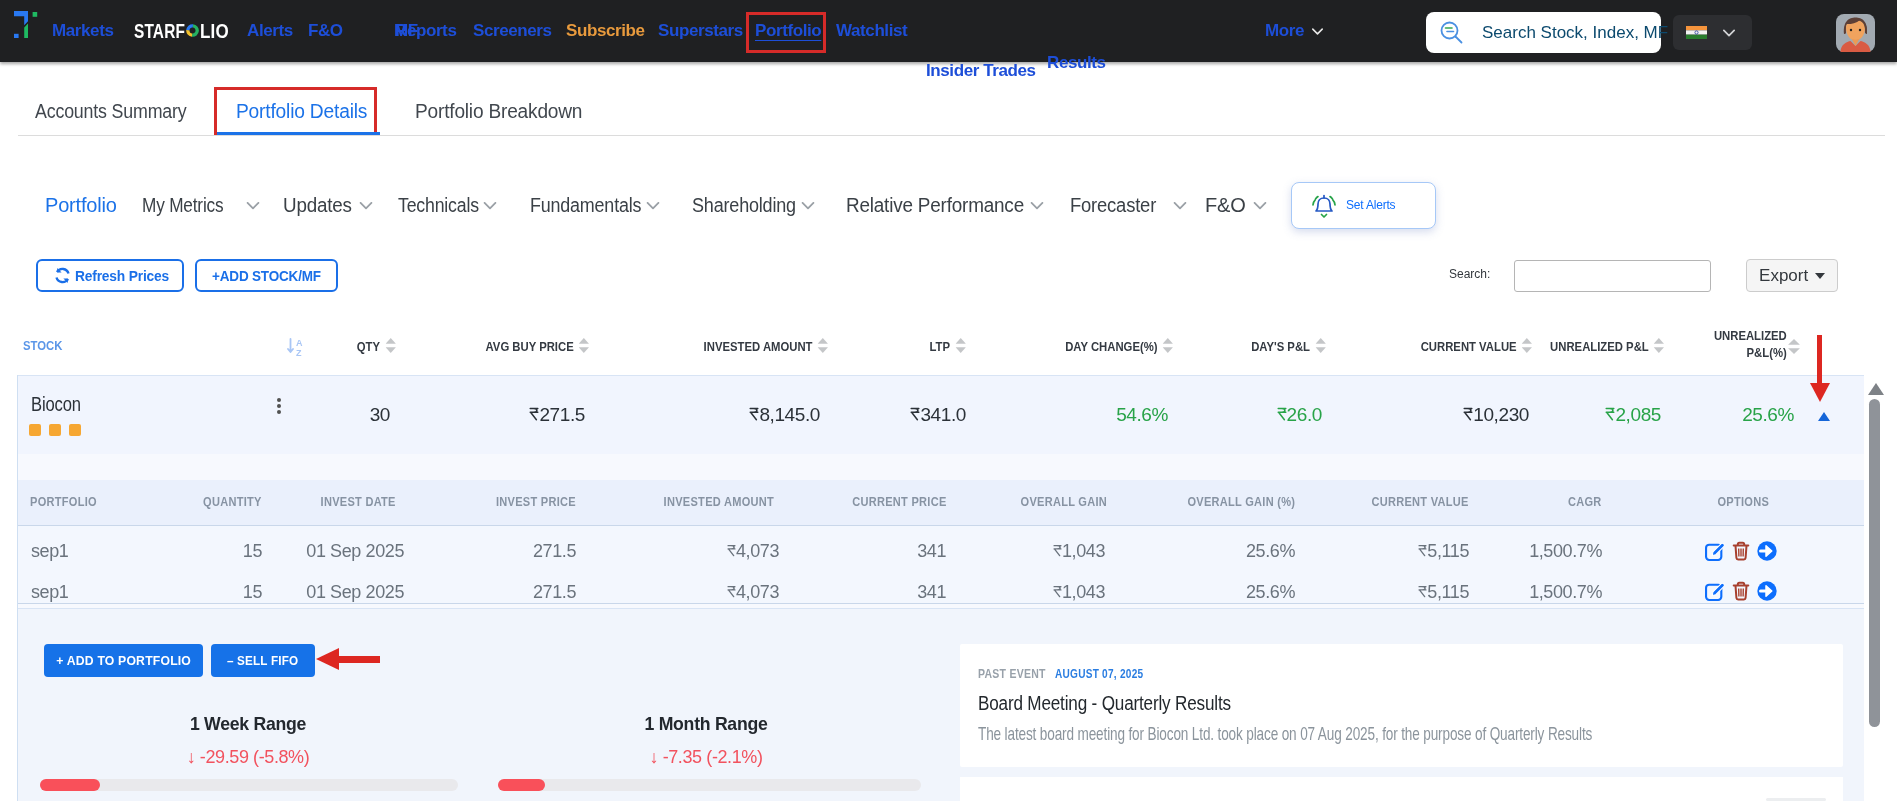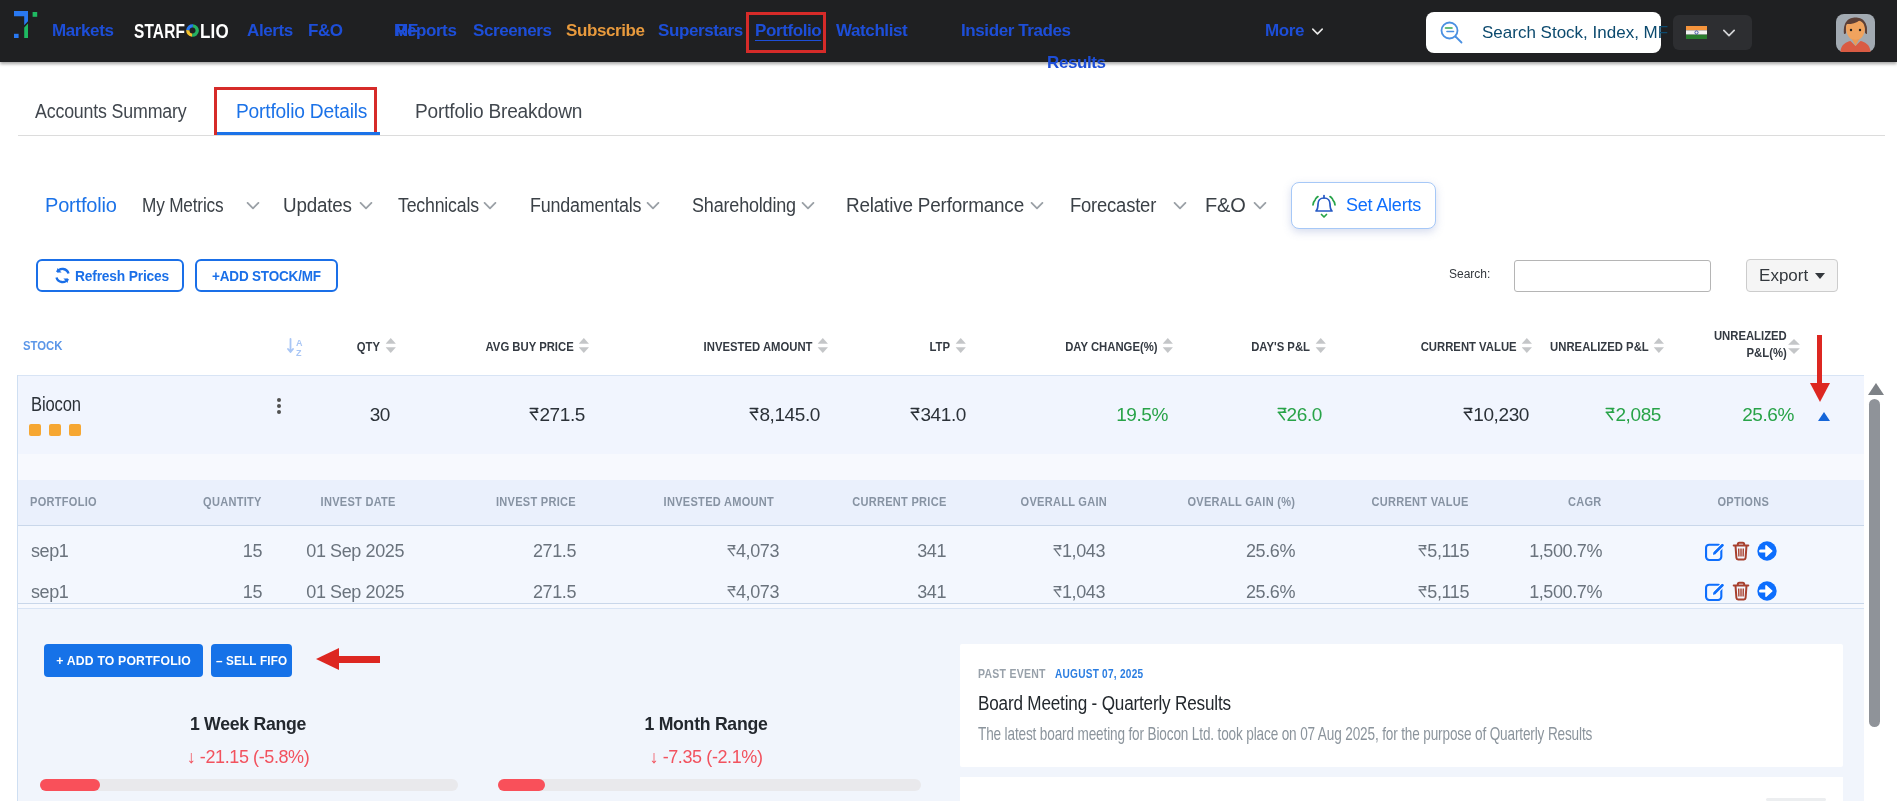--- a/index.html
+++ b/index.html
@@ -84,21 +84,21 @@
   <div class="abs tnav" style="left:247px;">Alerts</div>
   <div class="abs tnav" style="left:308px;">F&amp;O</div>
   <div class="abs tnav" style="left:346px;margin-left:48px;">MF</div>
   <div class="abs tnav" style="left:395px;">Reports</div>
   <div class="abs tnav" style="left:473px;">Screeners</div>
   <div class="abs tnav" style="left:566px; color:#e89a3d;">Subscribe</div>
   <div class="abs tnav" style="left:658px;">Superstars</div>
   <div class="abs tnav" style="left:755px; text-decoration:underline; text-underline-offset:4px;">Portfolio</div>
   <div class="abs" style="left:746px; top:12px; width:80px; height:41px; border:3px solid #d62b29;"></div>
   <div class="abs tnav" style="left:836px;">Watchlist</div>
-  <div class="abs tnav" style="left:961px;">Insider Trades</div>
+  <div class="abs tnav" style="left:926px;margin-top:40px;">Insider Trades</div>
   <div class="abs tnav" style="left:1047px;margin-top:32px;">Results</div>
   <div class="abs tnav" style="left:1265px;">More</div>
   <svg class="abs" style="left:1312px; top:28px; color:#e8e8e8;" width="11" height="7" viewBox="0 0 14 8">
       <use href="#chevd"></use>
     </svg>
 
   <div class="abs" style="left:1426px; top:12px; width:235px; height:41px; background:#fff; border-radius:8px;"></div>
   <svg class="abs" style="left:1440px; top:21px;" width="23" height="23" viewBox="0 0 23 23">
     <circle cx="9.5" cy="9.5" r="8" fill="none" stroke="#4a90e2" stroke-width="1.8"></circle>
     <line x1="15.5" y1="15.5" x2="21.5" y2="21.5" stroke="#4a90e2" stroke-width="1.8" stroke-linecap="round"></line>
@@ -172,21 +172,21 @@
     </svg>
 
   <div class="abs" style="left:1291px; top:182px; width:145px; height:47px; border:1px solid #a6c8f7; border-radius:8px; background:#fff; box-shadow:0 3px 8px rgba(120,140,200,.3);"></div>
   <svg class="abs" style="left:1312px; top:193px;" width="24" height="26" viewBox="0 0 24 26">
     <path d="M12 5 C8 5 6 8 6 11 C6 15 5 17 4 18 H20 C19 17 18 15 18 11 C18 8 16 5 12 5 Z" fill="none" stroke="#2458c4" stroke-width="1.7" stroke-linejoin="round"></path>
     <line x1="12" y1="2.5" x2="12" y2="5" stroke="#2458c4" stroke-width="1.7" stroke-linecap="round"></line>
     <path d="M3.2 6.8 C1.9 8.1 1.2 9.9 1 11.8 M6 3.6 C5 4.2 4.2 5 3.5 5.9" fill="none" stroke="#27a348" stroke-width="1.7" stroke-linecap="round"></path>
     <path d="M20.8 6.8 C22.1 8.1 22.8 9.9 23 11.8 M18 3.6 C19 4.2 19.8 5 20.5 5.9" fill="none" stroke="#27a348" stroke-width="1.7" stroke-linecap="round"></path>
     <path d="M9.5 21.5 L12 24 L14.5 21.5" fill="none" stroke="#27a348" stroke-width="1.7" stroke-linecap="round" stroke-linejoin="round"></path>
   </svg>
-  <div class="abs" style="left:1346px; top:182px; height:47px; line-height:47px; font-size:18px; color:#0d6efd; letter-spacing:-0.2px;">Set Alerts</div>
+  <div class="abs" style="left:1346px; top:182px; height:47px; line-height:47px; font-size:12px; color:#0d6efd; letter-spacing:-0.2px;">Set Alerts</div>
 
   <div class="abs" style="left:36px; top:259px; width:148px; height:33px; border:2px solid #1a6fe8; border-radius:6px; background:#fff;"></div>
   <svg class="abs" style="left:54px; top:267px;" width="17" height="17" viewBox="0 0 17 17">
     <path d="M14.5 6.5 A6.3 6.3 0 0 0 3 5" fill="none" stroke="#1a6fe8" stroke-width="2.4"></path>
     <path d="M2.5 10.5 A6.3 6.3 0 0 0 14 12" fill="none" stroke="#1a6fe8" stroke-width="2.4"></path>
     <path d="M3.2 1 V5.4 H7.6 Z" fill="#1a6fe8"></path>
     <path d="M13.8 16 V11.6 H9.4 Z" fill="#1a6fe8"></path>
   </svg>
   <div class="abs" style="left:75px; top:259px; height:33px; line-height:33px; color:#1a6fe8; font-size:15px; font-weight:700; letter-spacing:-0.2px; transform:scaleX(0.92); transform-origin:left center;">Refresh Prices</div>
   <div class="abs" style="left:195px; top:259px; width:143px; height:33px; border:2px solid #1a6fe8; border-radius:6px; background:#fff; line-height:29px; text-align:center; color:#1a6fe8; font-size:15px; font-weight:700; letter-spacing:-0.2px;"><span style="display:inline-block; transform:scaleX(0.90);">+ADD STOCK/MF</span></div>
@@ -241,21 +241,21 @@
   <div class="abs val" style="right:1507px; top:405px;">30</div>
   <div class="abs val" style="right:1312px; top:405px;"><svg viewBox="0 0 10 13">
         <use href="#rupee"></use>
       </svg>271.5</div>
   <div class="abs val" style="right:1077px; top:405px;"><svg viewBox="0 0 10 13">
         <use href="#rupee"></use>
       </svg>8,145.0</div>
   <div class="abs val" style="right:931px; top:405px;"><svg viewBox="0 0 10 13">
         <use href="#rupee"></use>
       </svg>341.0</div>
-  <div class="abs val green" style="right:729px; top:405px;">19.5%</div>
+  <div class="abs val green" style="right:729px; top:405px;">54.6%</div>
   <div class="abs val green" style="right:575px; top:405px;"><svg viewBox="0 0 10 13">
         <use href="#rupee"></use>
       </svg>26.0</div>
   <div class="abs val" style="right:368px; top:405px;"><svg viewBox="0 0 10 13">
         <use href="#rupee"></use>
       </svg>10,230</div>
   <div class="abs val green" style="right:236px; top:405px;"><svg viewBox="0 0 10 13">
         <use href="#rupee"></use>
       </svg>2,085</div>
   <div class="abs val green" style="right:103px; top:405px;">25.6%</div>
@@ -329,27 +329,27 @@
     </svg>
   <svg class="abs" style="left:1732px; top:581px;" width="18" height="20" viewBox="0 0 17.6 20">
       <use href="#ic-trash"></use>
     </svg>
   <svg class="abs" style="left:1757px; top:581px;" width="20" height="20" viewBox="0 0 20 20">
       <use href="#ic-go"></use>
     </svg>
 
   <div class="abs" style="left:18px; top:608px; width:1846px; height:193px; background:#f1f5fc; border-top:1px solid #d8e4f5;"></div>
   <div class="abs" style="left:44px; top:644px; width:159px; height:33px; background:#1672e8; border-radius:4px; line-height:33px; text-align:center; color:#fff; font-size:13px; font-weight:700; letter-spacing:0.2px;"><span style="display:inline-block; transform:scaleX(0.94);">+ ADD TO PORTFOLIO</span></div>
-  <div class="abs" style="left:211px; top:644px; width:81px; height:33px; background:#1672e8; border-radius:4px; line-height:33px; text-align:center; color:#fff; font-size:13px; font-weight:700; letter-spacing:0.2px;"><span style="display:inline-block; transform:scaleX(0.90);">– SELL FIFO</span></div>
+  <div class="abs" style="left:211px; top:644px; width:104px; height:33px; background:#1672e8; border-radius:4px; line-height:33px; text-align:center; color:#fff; font-size:13px; font-weight:700; letter-spacing:0.2px;"><span style="display:inline-block; transform:scaleX(0.90);">– SELL FIFO</span></div>
 
   <div class="abs" style="left:338px; top:656px; width:42px; height:7px; background:#dd2721;"></div>
   <div class="abs" style="left:316px; top:648px; width:0; height:0; border-top:11.5px solid transparent; border-bottom:11.5px solid transparent; border-right:23px solid #dd2721;"></div>
 
   <div class="abs" style="left:48px; top:713px; width:400px; text-align:center; font-size:19px; font-weight:700; color:#23282e; letter-spacing:-0.3px; transform:scaleX(0.93);">1 Week Range</div>
-  <div class="abs" style="left:48px; top:747px; width:400px; text-align:center; font-size:18px; color:#f2525e; letter-spacing:-0.4px;">↓ -21.15 (-5.8%)</div>
+  <div class="abs" style="left:48px; top:747px; width:400px; text-align:center; font-size:18px; color:#f2525e; letter-spacing:-0.4px;">↓ -29.59 (-5.8%)</div>
   <div class="abs" style="left:40px; top:779px; width:418px; height:12px; background:#e9e9ec; border-radius:6px;"></div>
   <div class="abs" style="left:40px; top:779px; width:60px; height:12px; background:#f9505a; border-radius:6px;"></div>
   <div class="abs" style="left:506px; top:713px; width:400px; text-align:center; font-size:19px; font-weight:700; color:#23282e; letter-spacing:-0.3px; transform:scaleX(0.93);">1 Month Range</div>
   <div class="abs" style="left:506px; top:747px; width:400px; text-align:center; font-size:18px; color:#f2525e; letter-spacing:-0.4px;">↓ -7.35 (-2.1%)</div>
   <div class="abs" style="left:498px; top:779px; width:423px; height:12px; background:#e9e9ec; border-radius:6px;"></div>
   <div class="abs" style="left:498px; top:779px; width:47px; height:12px; background:#f9505a; border-radius:6px;"></div>
 
   <div class="abs" style="left:960px; top:644px; width:883px; height:123px; background:#fff; border-radius:2px;"></div>
   <div class="abs" style="left:978px; top:667px; font-size:12px; font-weight:700; color:#98a1aa; letter-spacing:0.3px; transform:scaleX(0.875); transform-origin:left center;">PAST EVENT</div>
   <div class="abs" style="left:1055px; top:667px; font-size:12px; font-weight:700; color:#2a7de1; letter-spacing:0.3px; transform:scaleX(0.84); transform-origin:left center;">AUGUST 07, 2025</div>

